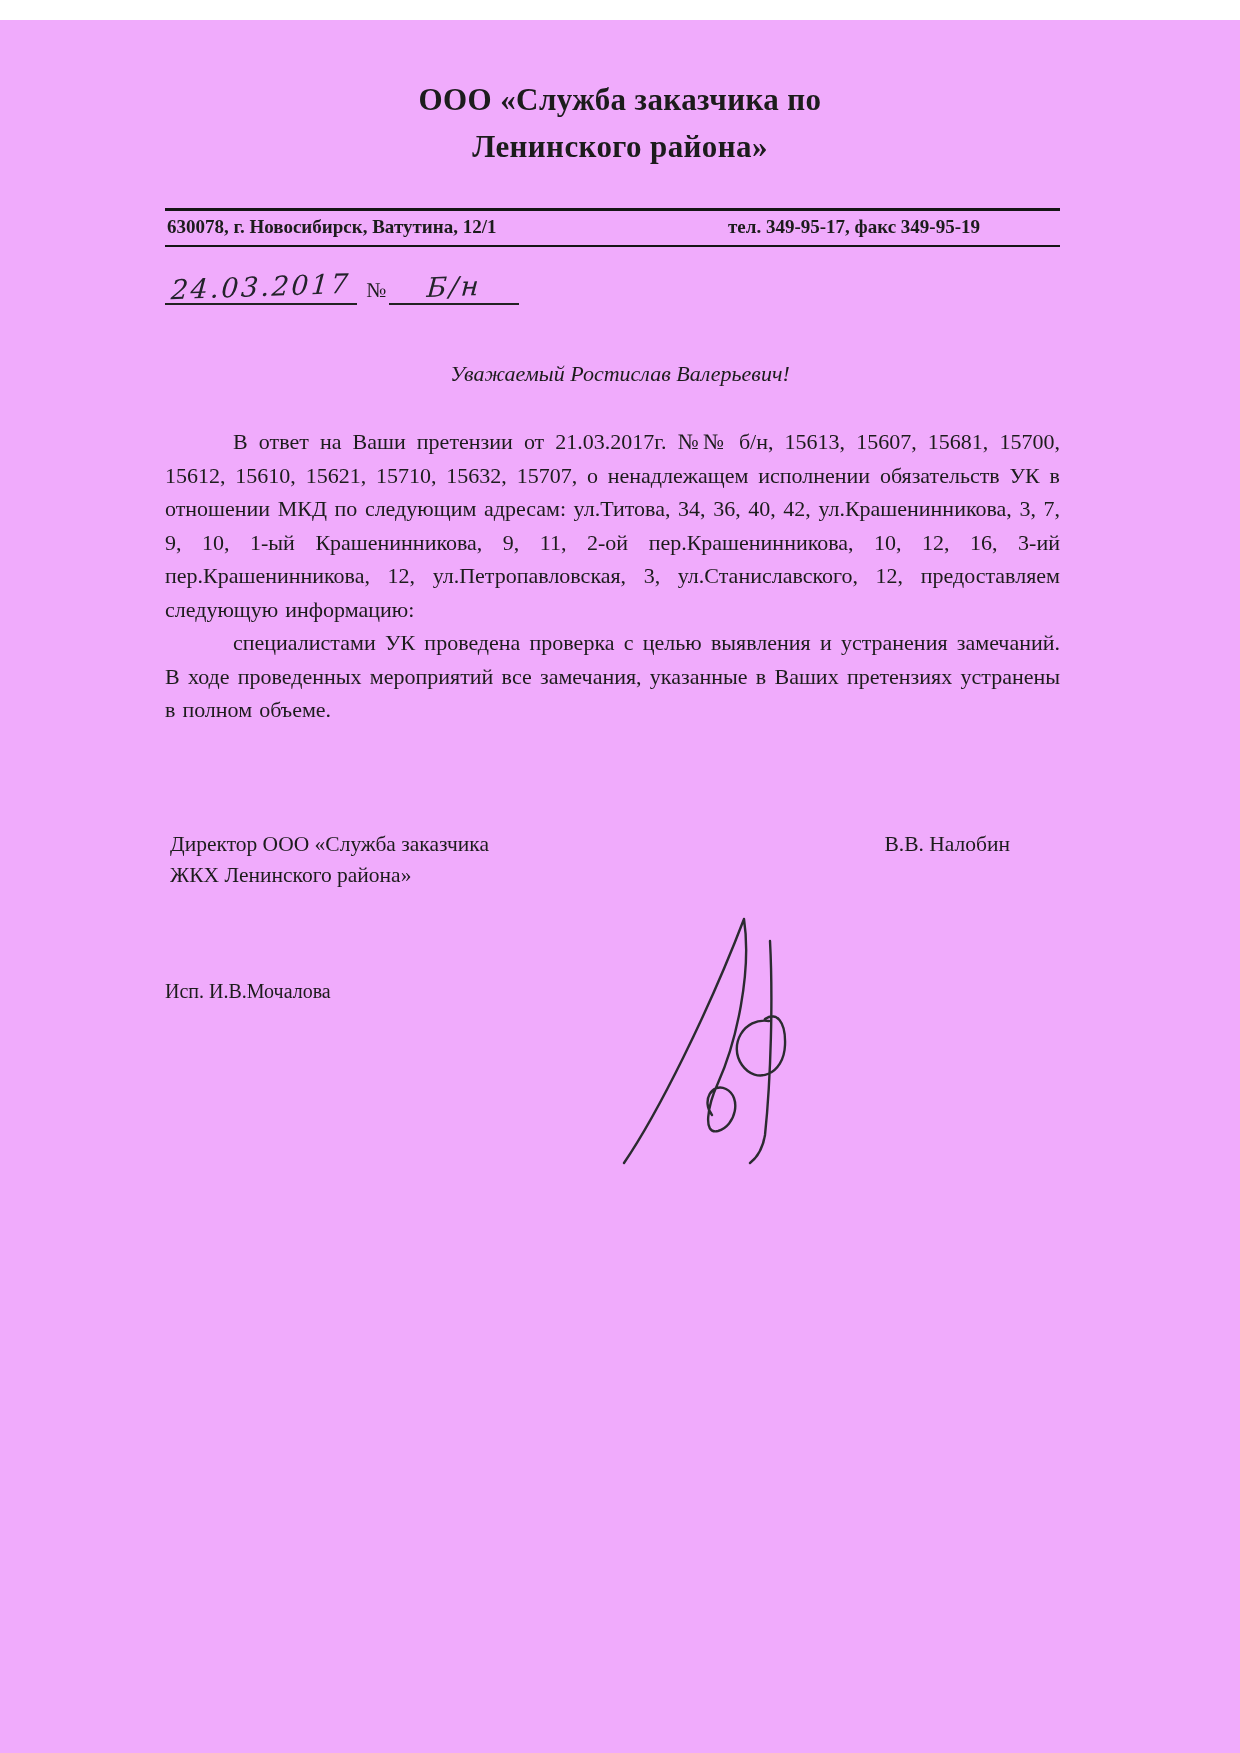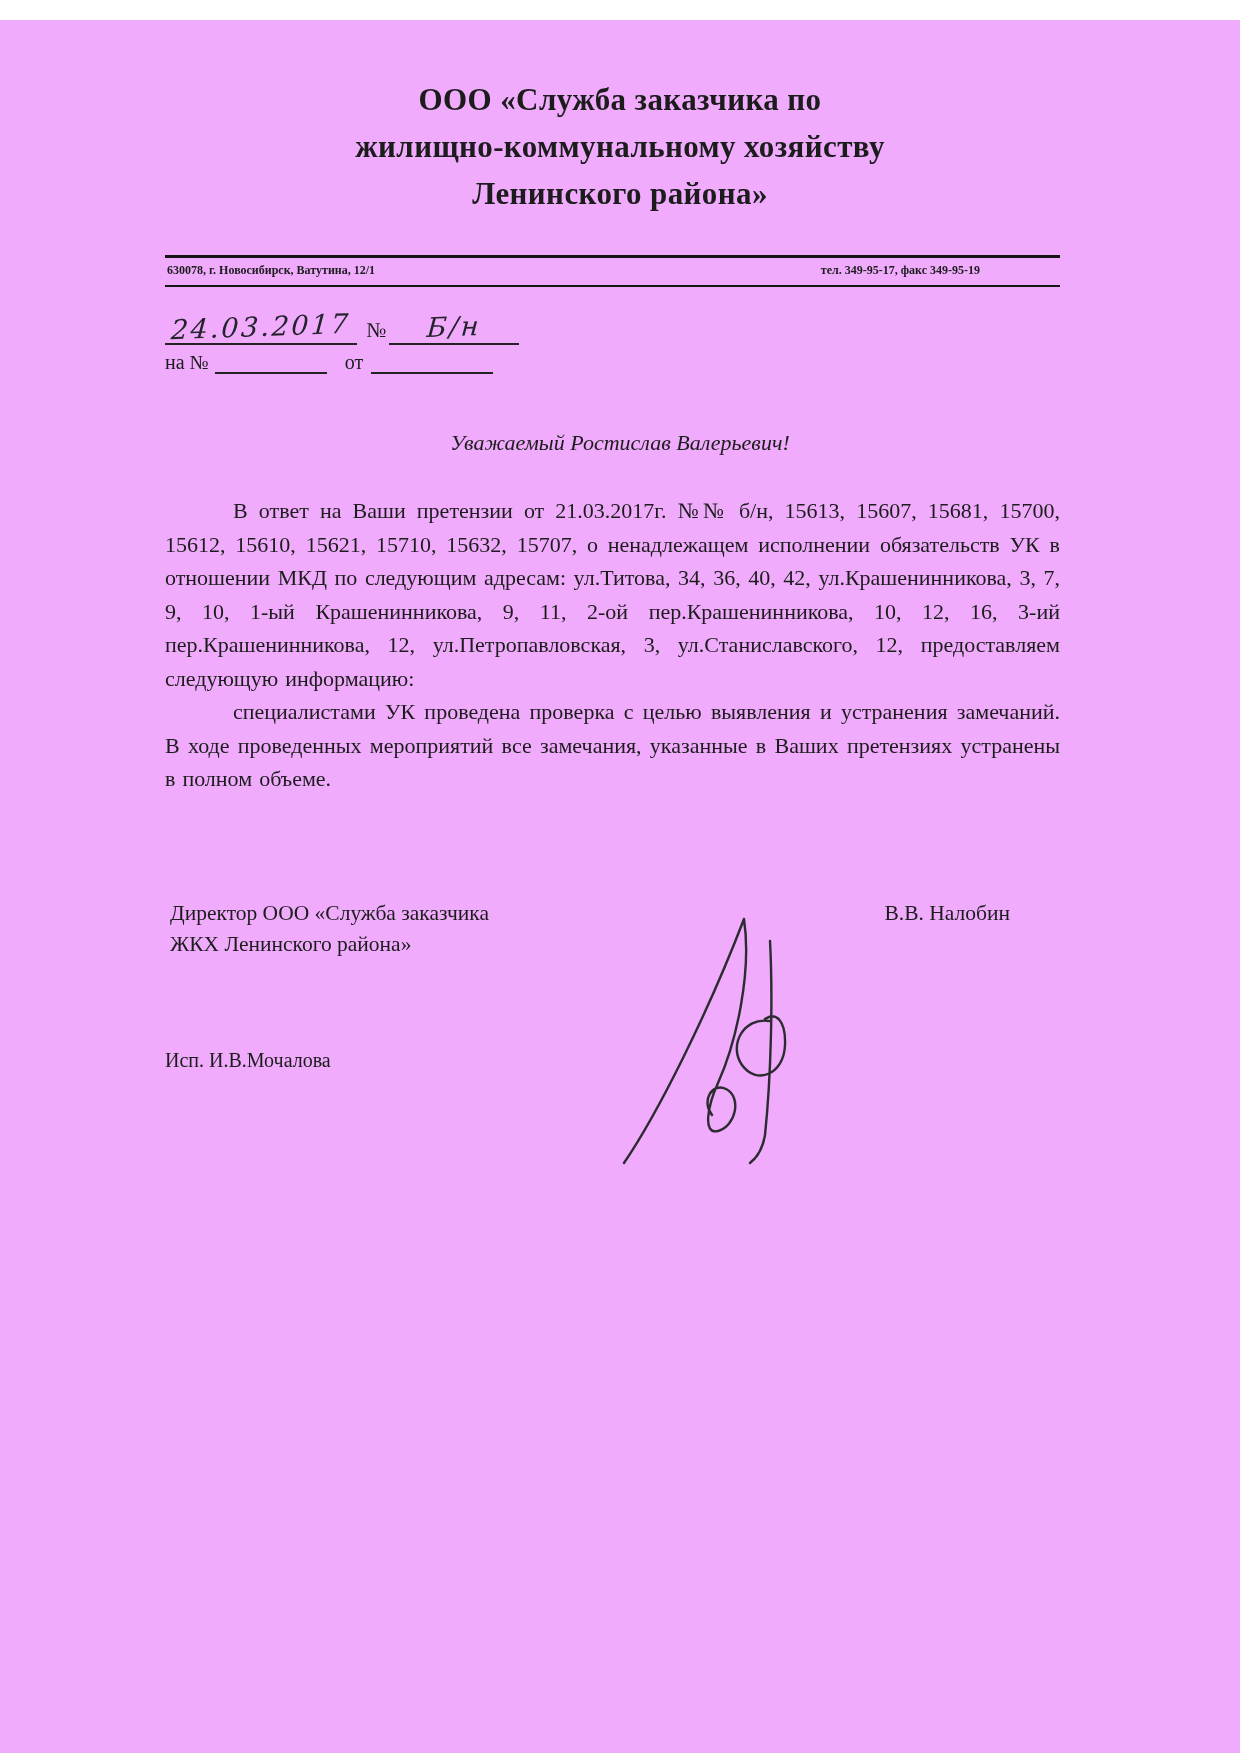--- a/index.html
+++ b/index.html
@@ -23,21 +23,21 @@
     line-height: 47px;
     letter-spacing: 0.4px;
   }
   .rule { margin: 0 180px 0 165px; background: #151515; }
   .rule-thick { height: 3px; margin-top: 38px; }
   .rule-thin  { height: 2px; }
   .contact-row {
     display: flex;
     justify-content: space-between;
     margin: 0 180px 0 165px;
-    font-size: 12px;
+    font-size: 19px;
     font-weight: bold;
     padding: 5px 2px 7px 2px;
   }
   .contact-row .phone { padding-right: 78px; }
 
   
   .ref-block { margin: 16px 0 0 165px; }
   .ref-line1 { display: flex; align-items: flex-end; height: 42px; }
   .seg {
     display: inline-block;
@@ -107,46 +107,39 @@
   .executor { margin: 88px 0 0 165px; font-size: 20px; line-height: 24px; }
 </style>
 </head>
 <body>
 
 <div class="page">
 
   <div class="letterhead">
     <div class="org-name">
       <div>ООО «Служба заказчика по</div>
-      <div>жилищно-коммунальному хозяйству</div>
       <div>Ленинского района»</div>
     </div>
     <div class="rule rule-thick"></div>
     <div class="contact-row">
       <span class="addr">630078, г. Новосибирск, Ватутина, 12/1</span>
       <span class="phone">тел. 349-95-17, факс 349-95-19</span>
     </div>
     <div class="rule rule-thin"></div>
   </div>
 
   <div class="ref-block">
     <div class="ref-line1">
       <span class="seg">
         <span class="hw">24.03.2017</span>
       </span>
       <span class="nosign">№</span>
       <span class="seg seg2">
         <span class="hw">Б/н</span>
       </span>
-    </div>
-    <div class="ref-line2">
-      <span>на №</span>
-      <span class="blank b1"></span>
-      <span>от</span>
-      <span class="blank b2"></span>
     </div>
   </div>
 
 
   <div class="salutation">Уважаемый Ростислав Валерьевич!</div>
 
   <div class="body-text">
     <p>В ответ на Ваши претензии от 21.03.2017г. №№ б/н, 15613, 15607, 15681, 15700, 15612, 15610, 15621, 15710, 15632, 15707, о ненадлежащем исполнении обязательств УК в отношении МКД по следующим адресам: ул.Титова, 34, 36, 40, 42, ул.Крашенинникова, 3, 7, 9, 10, 1-ый Крашенинникова, 9, 11, 2-ой пер.Крашенинникова, 10, 12, 16, 3-ий пер.Крашенинникова, 12, ул.Петропавловская, 3, ул.Станиславского, 12, предоставляем следующую информацию:</p>
     <p>специалистами УК проведена проверка с целью выявления и устранения замечаний. В ходе проведенных мероприятий все замечания, указанные в Ваших претензиях устранены в полном объеме.</p>
   </div>

